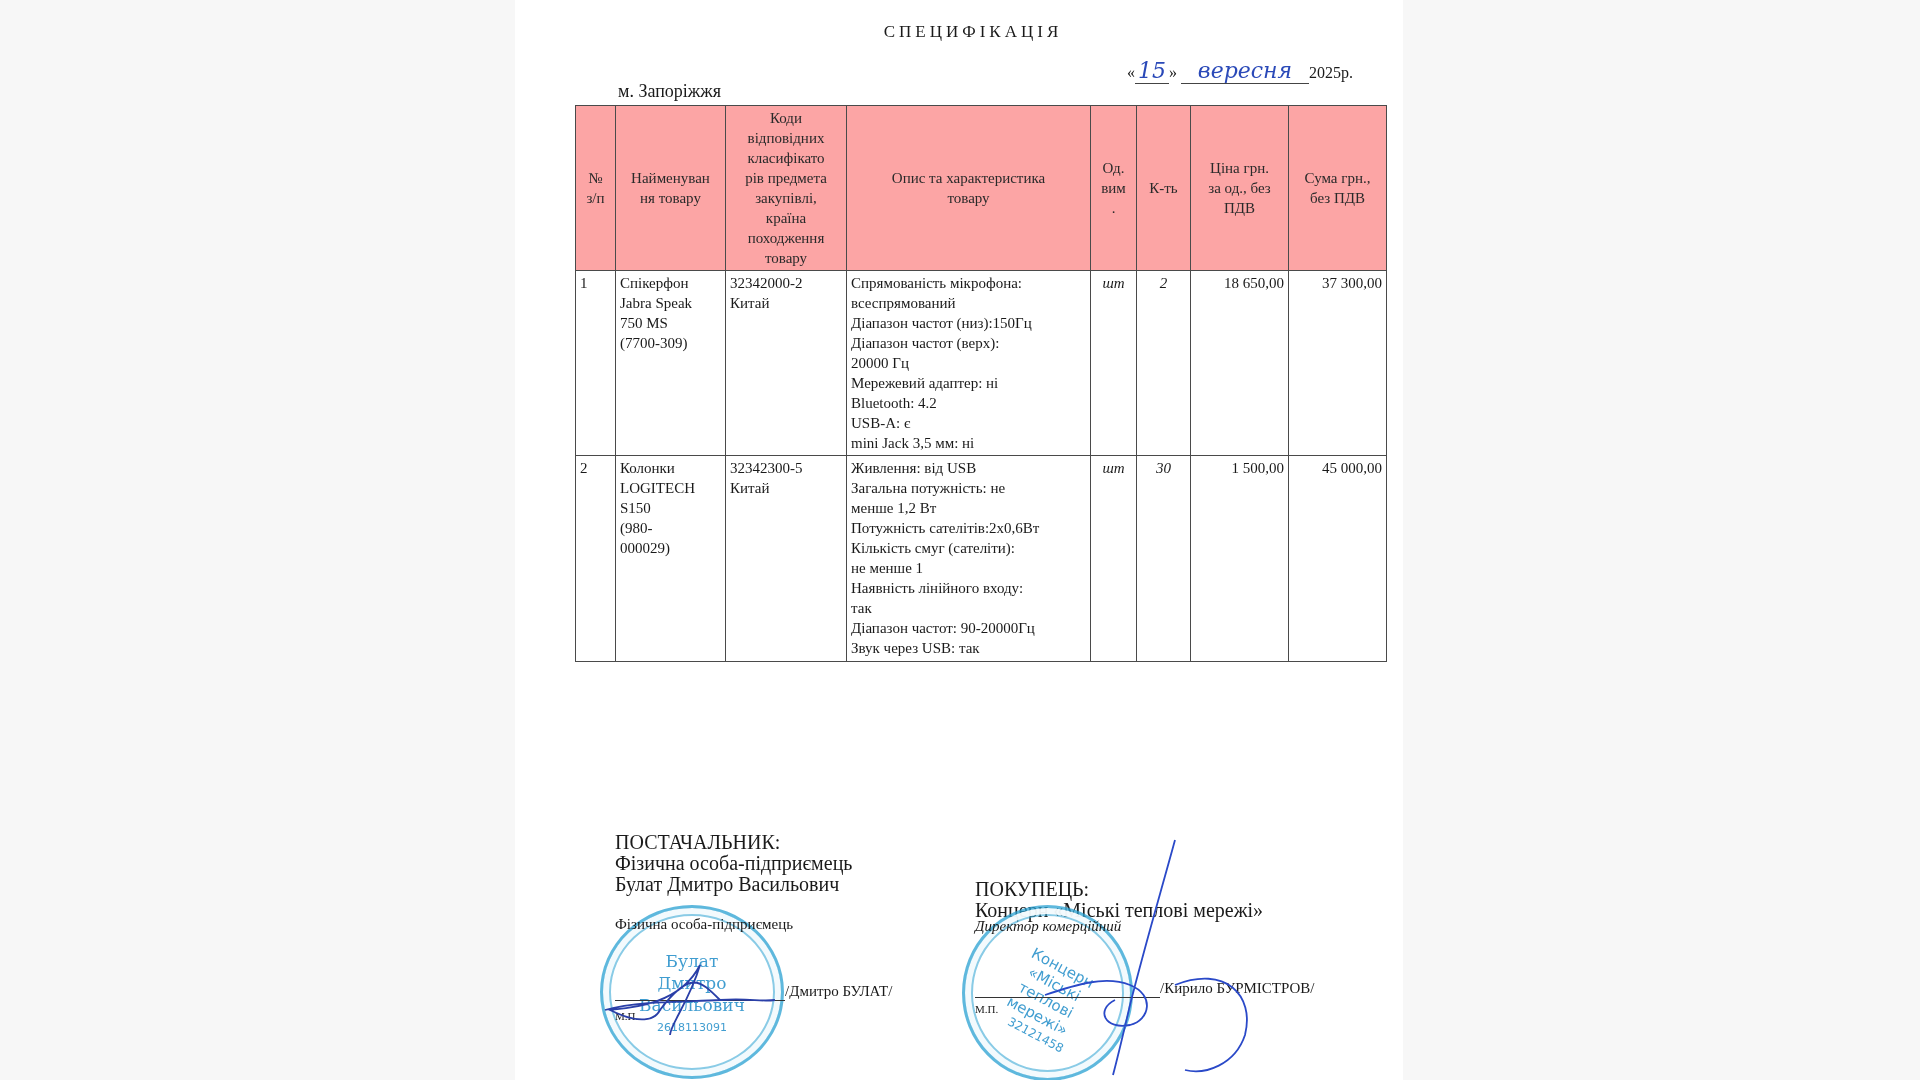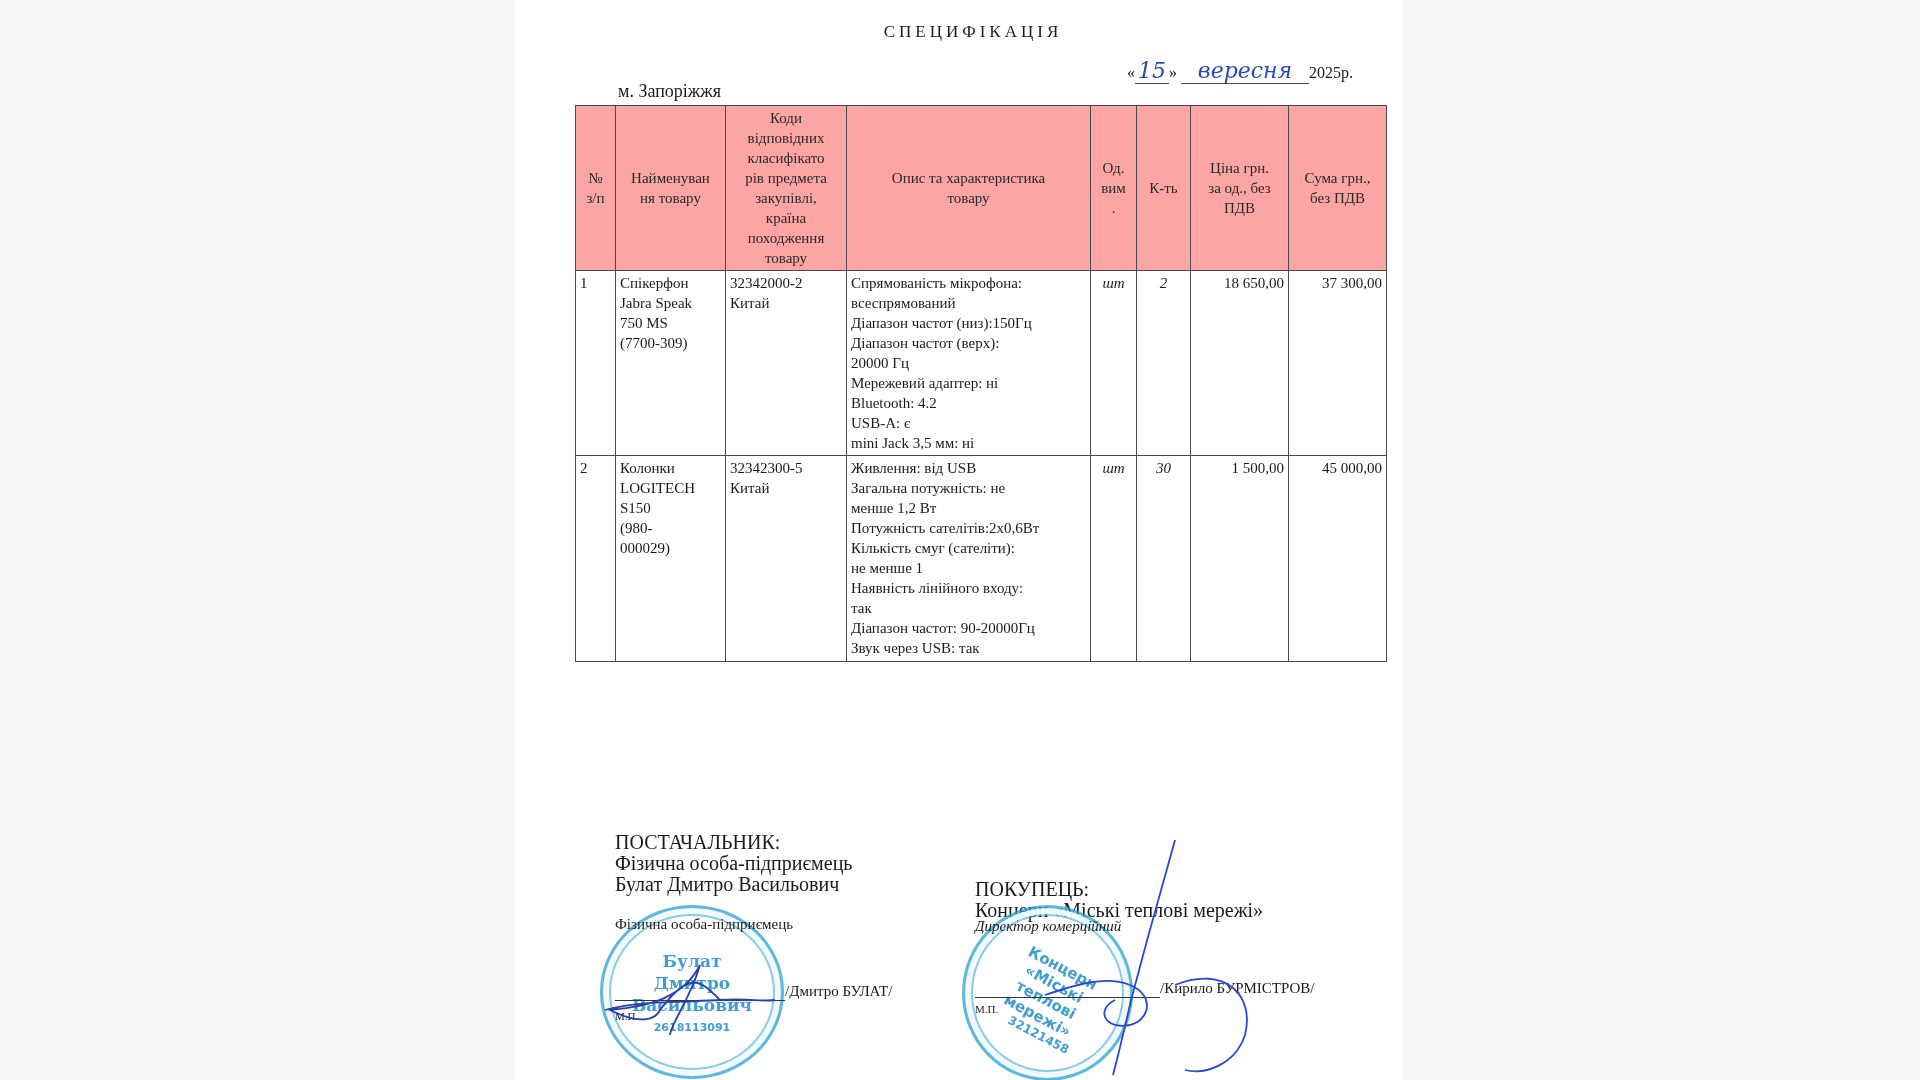--- a/index.html
+++ b/index.html
@@ -60,21 +60,21 @@
     .buy-sig { left: 460px; top: 980px; font-size: 15px; white-space: nowrap; }
     .mp { font-size: 11px; }
     .sup-mp { left: 100px; top: 1010px; }
     .buy-mp { left: 460px; top: 1003px; }
 
     .stamp {
       position: absolute; border-radius: 50%;
       border: 3px solid rgba(40,160,210,0.75);
       box-shadow: inset 0 0 0 6px rgba(255,255,255,0.9), inset 0 0 0 8px rgba(40,160,210,0.55);
       color: rgba(30,140,200,0.85);
-      font-family: "DejaVu Sans", sans-serif; font-weight: bold;
+      font-family: "DejaVu Sans", sans-serif; font-weight: normal;
       text-align: center;
     }
     .stamp-sup { left: 85px; top: 905px; width: 178px; height: 168px; }
     .stamp-sup .s-name { position: absolute; left: 0; width: 100%; top: 42px; font-size: 17px; line-height: 22px; font-family: "DejaVu Serif", serif; }
     .stamp-sup .s-code { position: absolute; left: 0; width: 100%; top: 113px; font-size: 11px; }
     .stamp-buy { left: 447px; top: 905px; width: 165px; height: 170px; }
     .stamp-buy .s-name { position: absolute; left: 30px; width: 110px; top: 48px; font-size: 15px; line-height: 18px; transform: rotate(28deg); }
     .stamp-buy .s-code { position: absolute; left: 40px; top: 120px; font-size: 12px; transform: rotate(28deg); }
     svg.ink { position: absolute; overflow: visible; }
   </style>

